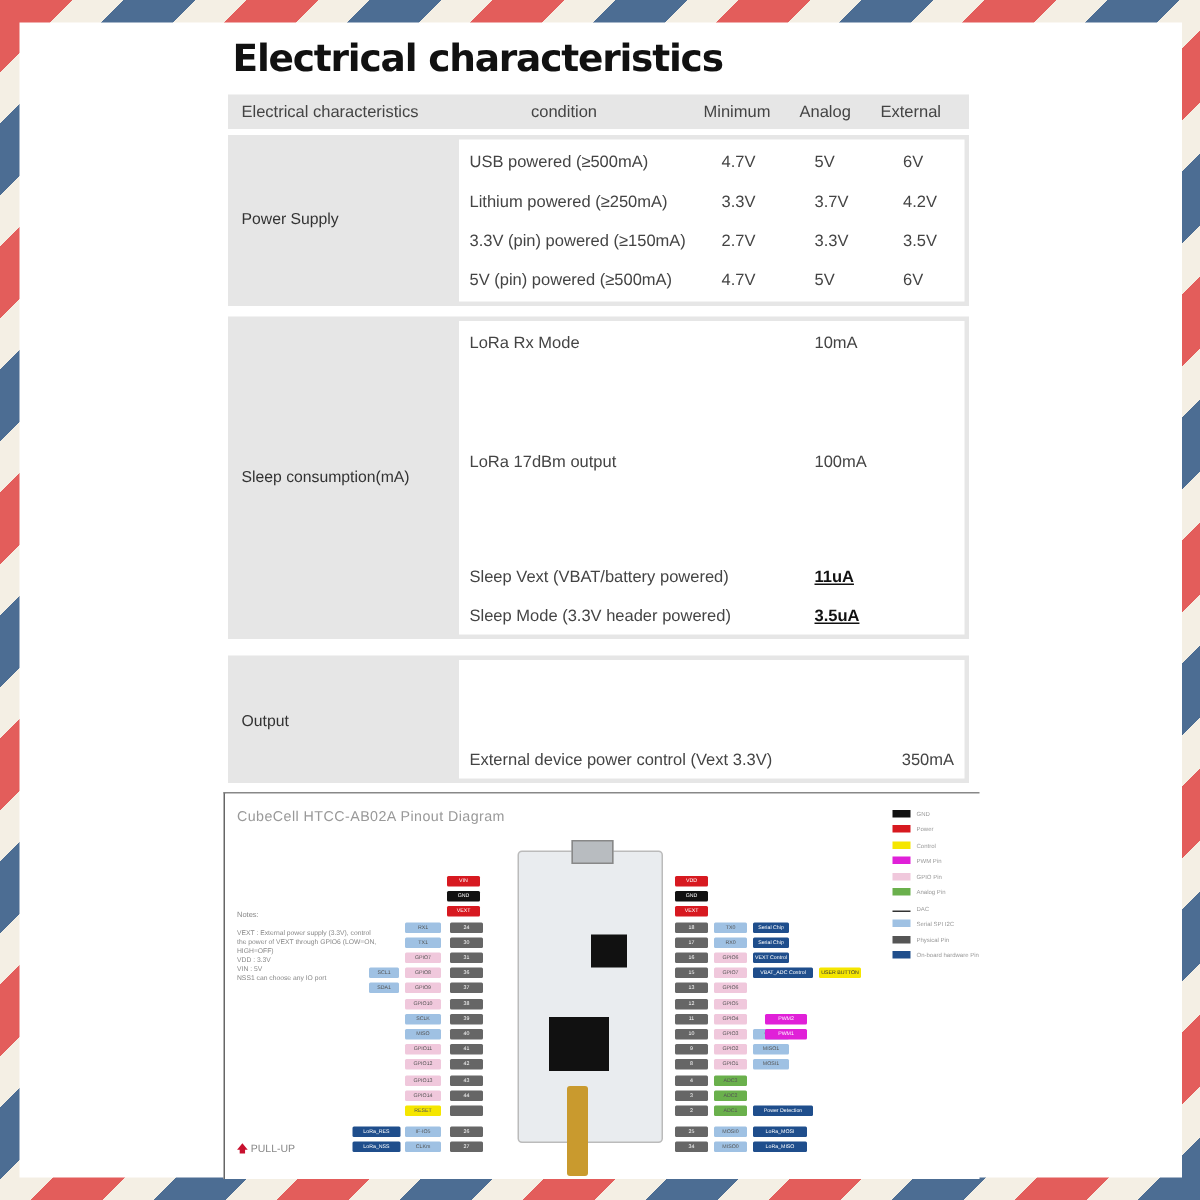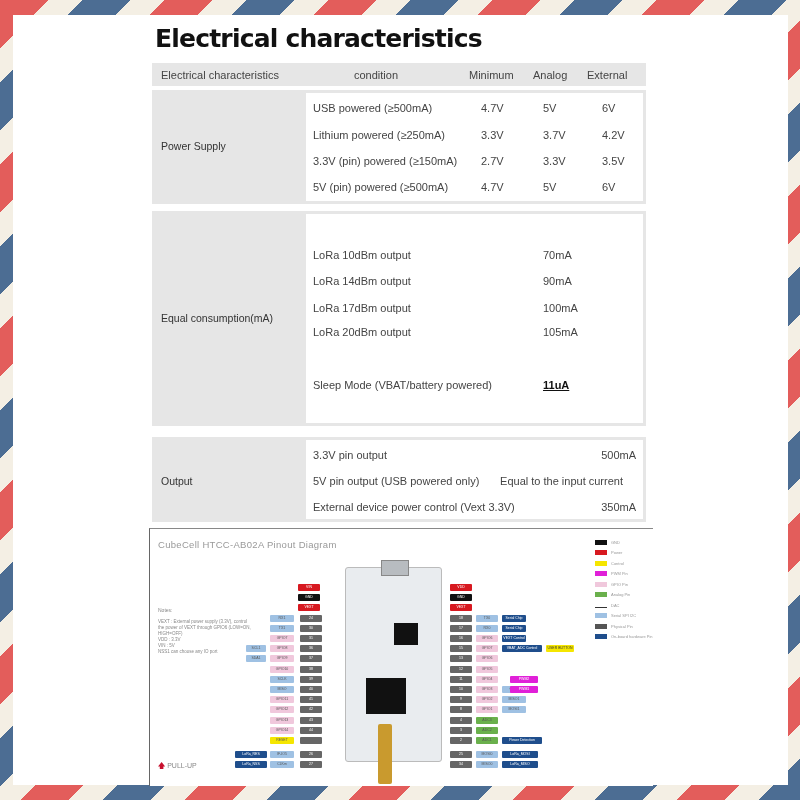--- a/index.html
+++ b/index.html
@@ -106,56 +106,44 @@
     <div class="row" style="top:86px">
       <span style="left:7px">5V (pin) powered (≥500mA)</span>
       <span style="left:175px">4.7V</span>
       <span style="left:237px">5V</span>
       <span style="left:296px">6V</span>
     </div>
   </div>
 </div>
 
 <div class="group" style="top:211px;height:215px;">
-  <div class="label" style="top:101px">Equal consumption(mA)</div>
+  <div class="label" style="top:101px">Sleep consumption(mA)</div>
   <div class="rows">
-    <div class="row" style="top:33px">
-        <span style="left:7px">LoRa 10dBm output</span>
-        <span style="left:237px">70mA</span>
-      </div>
-    <div class="row" style="top:59px">
-        <span style="left:7px">LoRa 14dBm output</span>
-        <span style="left:237px">90mA</span>
+    <div class="row" style="top:7px">
+        <span style="left:7px">LoRa Rx Mode</span>
+        <span style="left:237px">10mA</span>
       </div>
     <div class="row" style="top:86px">
         <span style="left:7px">LoRa 17dBm output</span>
         <span style="left:237px">100mA</span>
       </div>
-    <div class="row" style="top:110px">
-        <span style="left:7px">LoRa 20dBm output</span>
-        <span style="left:237px">105mA</span>
-      </div>
     <div class="row" style="top:163px">
-        <span style="left:7px">Sleep Mode (VBAT/battery powered)</span>
+        <span style="left:7px">Sleep Vext (VBAT/battery powered)</span>
         <span class="bold" style="left:237px">11uA</span>
+      </div>
+    <div class="row" style="top:189px">
+        <span style="left:7px">Sleep Mode (3.3V header powered)</span>
+        <span class="bold" style="left:237px">3.5uA</span>
       </div>
   </div>
 </div>
 
 <div class="group" style="top:437px;height:85px;">
   <div class="label" style="top:38px">Output</div>
   <div class="rows">
-    <div class="row" style="top:7px">
-        <span style="left:7px">3.3V pin output</span>
-        <span style="right:7px">500mA</span>
-      </div>
-    <div class="row" style="top:33px">
-        <span style="left:7px">5V pin output (USB powered only)</span>
-        <span style="right:20px">Equal to the input current</span>
-      </div>
     <div class="row" style="top:59px">
         <span style="left:7px">External device power control (Vext 3.3V)</span>
         <span style="right:7px">350mA</span>
       </div>
   </div>
 </div>
 
 <div class="diagram">
   <div class="diag-title">CubeCell HTCC-AB02A Pinout Diagram</div>
   <div class="notes">

